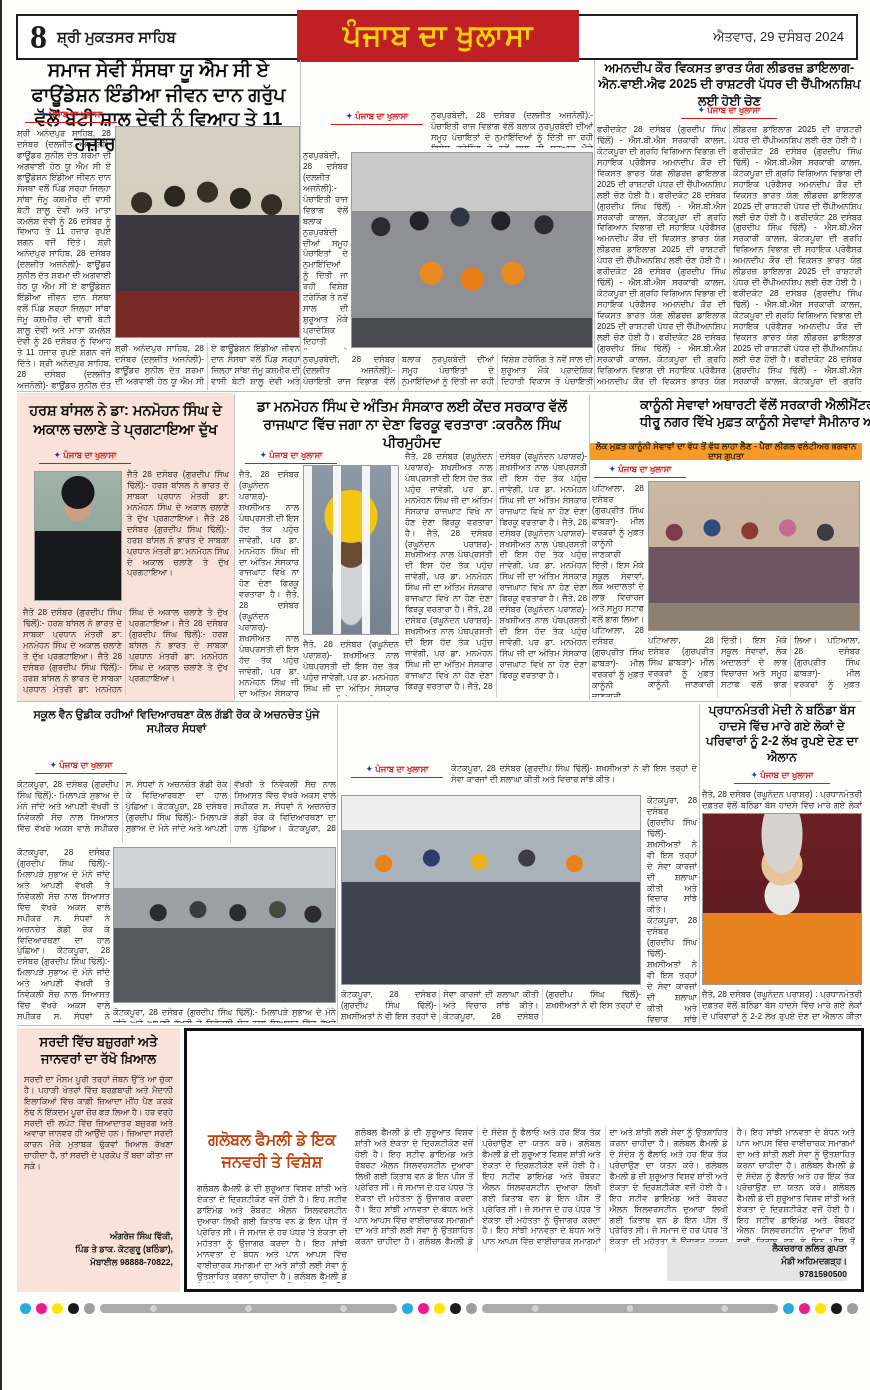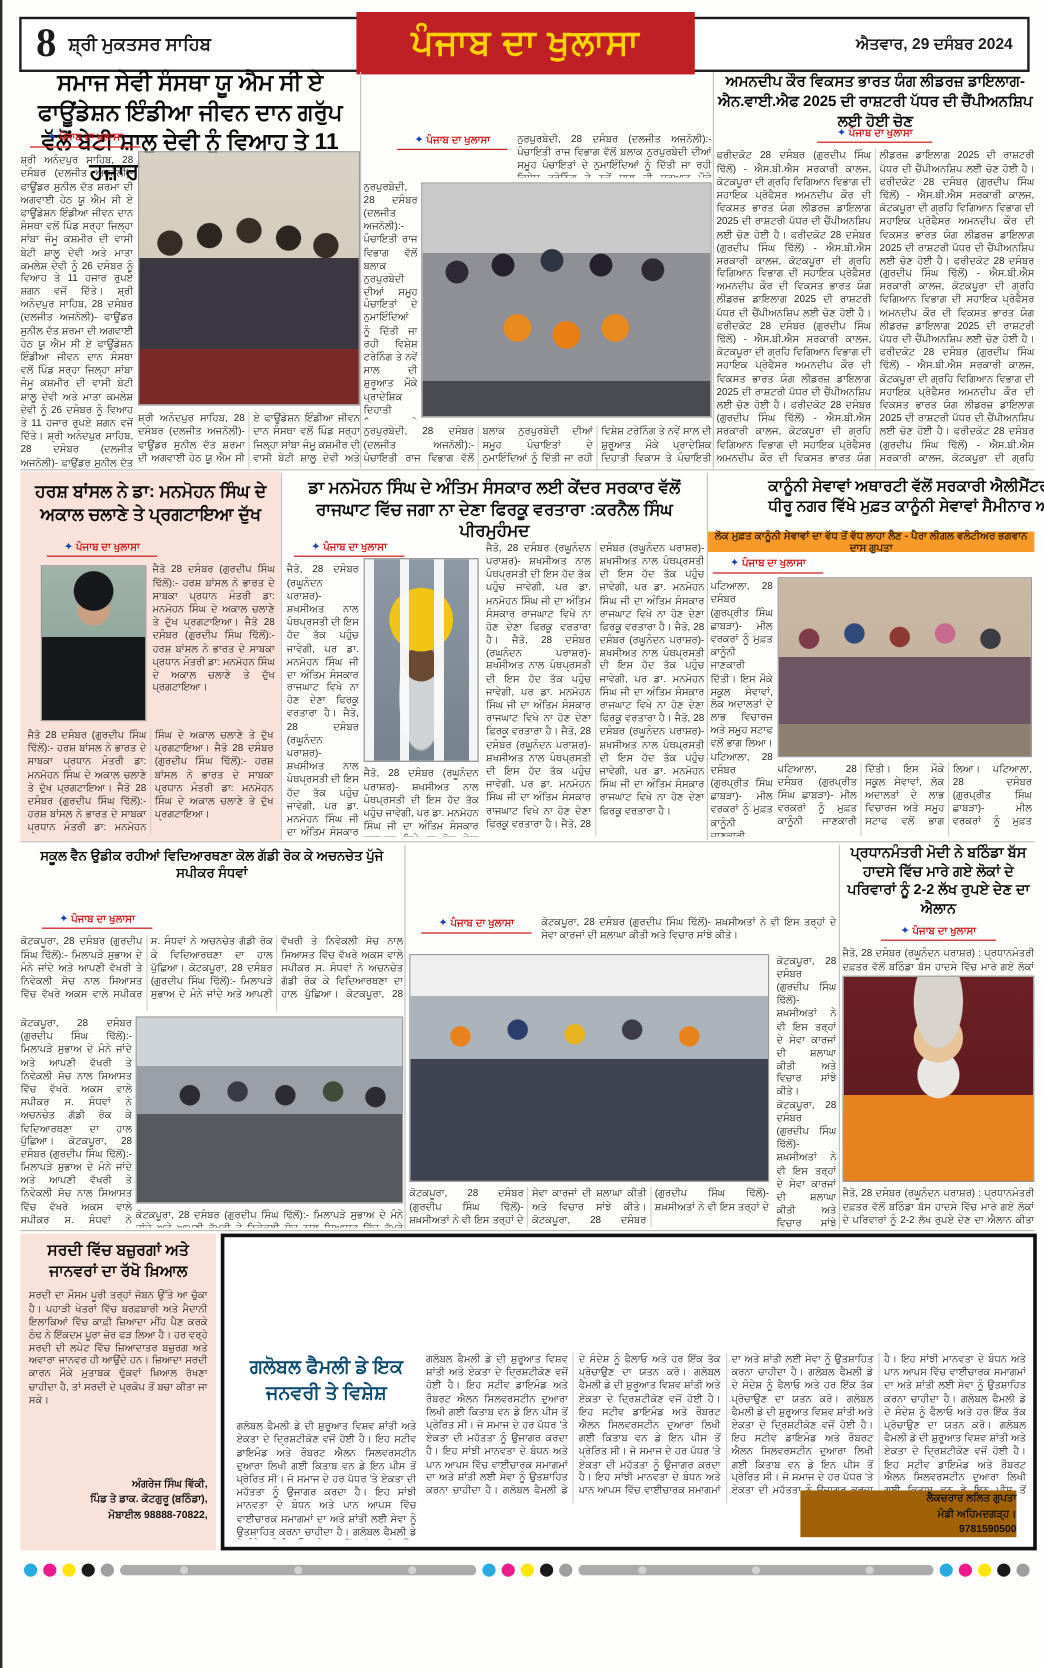--- a/index.html
+++ b/index.html
@@ -7,21 +7,21 @@
   .page{position:relative;width:870px;height:1390px;background:#fdfdfc;margin:0 auto;
         font-family:"Liberation Sans","DejaVu Sans",sans-serif;color:#1c1c1c;overflow:hidden;
         border-left:2px solid #2a2a2a;}
   .abs{position:absolute;}
   
   .hdr-box{border:2px solid #1e1e1e;background:#fff;display:flex;align-items:center;}
   .pageno{font-size:34px;font-weight:bold;font-family:"Liberation Serif","DejaVu Serif",serif;line-height:1;}
   .edition{font-size:15px;font-weight:bold;margin-left:10px;}
   .masthead{background:#bf2026;color:#ffd200;font-weight:bold;font-size:29px;display:flex;
             align-items:center;justify-content:center;letter-spacing:1px;}
-  .hdr-date{font-size:13px;font-weight:bold;}
+  .hdr-date{font-size:13px;font-weight:normal;}
   
   .hl{margin:0;text-align:center;font-weight:bold;color:#0c0c0c;line-height:1.3;}
   .kicker{font-size:8.5px;font-weight:bold;color:#d01818;text-align:center;
           border-bottom:1.5px solid #d01818;padding-bottom:2px;line-height:1.1;}
   .kicker .plus{color:#1b3faa;font-size:9px;}
   .body-txt{font-size:8.3px;line-height:1.32;text-align:justify;color:#222;overflow:hidden;
             word-break:break-word;}
   .cols2{column-count:2;column-gap:7px;column-rule:1px solid #cfcfcf;}
   .cols3{column-count:3;column-gap:7px;column-rule:1px solid #cfcfcf;}
   .cols4{column-count:4;column-gap:9px;column-rule:1px solid #cfcfcf;}
@@ -29,21 +29,21 @@
   .strap{background:#f79a28;color:#3a2300;font-weight:bold;font-size:8.6px;display:flex;
          align-items:center;justify-content:center;text-align:center;line-height:1.1;padding:1px 3px;}
   .pinkbox{background:#f8e2d9;}
   .sig{font-size:8.6px;font-weight:bold;text-align:right;line-height:1.5;color:#111;}
   .vline{background:#c4c4c4;width:1px;}
   .hline{background:#bdbdbd;height:1px;}
   
   .gfd-box{border:3px solid #111;background:#fff;}
   .gfd-banner{background:#5d7081;color:#fff;font-weight:bold;font-size:29px;text-align:center;
               display:flex;align-items:center;justify-content:center;line-height:1.35;padding:4px 20px;}
-  .gfd-sub{font-weight:bold;font-size:16px;text-align:center;line-height:1.35;color:#0c4a6e;}
+  .gfd-sub{font-weight:bold;font-size:16px;text-align:center;line-height:1.35;color:#c2410c;}
   
   .reg-row{display:flex;align-items:center;gap:5px;}
   .reg-group{display:flex;gap:5px;align-items:center;flex:0 0 auto;}
   .reg-dot{width:11px;height:11px;border-radius:50%;display:inline-block;}
   .reg-bar{flex:1 1 auto;height:9px;border-radius:5px;background-image:
       radial-gradient(circle at 18% 50%, #d2d2d2 3px, transparent 3.6px),
       radial-gradient(circle at 50% 50%, #d2d2d2 3px, transparent 3.6px),
       radial-gradient(circle at 82% 50%, #d2d2d2 3px, transparent 3.6px),
       linear-gradient(#ababab,#ababab);}
   
@@ -236,21 +236,21 @@
       <div>ਅੰਗਰੇਜ ਸਿੰਘ ਵਿੱਕੀ,</div>
       <div>ਪਿੰਡ ਤੇ ਡਾਕ. ਕੋਟਗੁਰੂ (ਬਠਿੰਡਾ),</div>
       <div>ਮੋਬਾਈਲ 98888-70822,</div>
     </div>
   </section>
 
   <section class="abs gfd-box" style="left:182px;top:1028px;width:680px;height:264px;">
     <div class="gfd-sub abs" style="left:10px;top:98px;width:150px;">ਗਲੋਬਲ ਫੈਮਲੀ ਡੇ ਇਕ ਜਨਵਰੀ ਤੇ ਵਿਸ਼ੇਸ਼</div>
     <div class="body-txt abs" style="left:10px;top:152px;width:150px;height:100px;">ਗਲੋਬਲ ਫੈਮਲੀ ਡੇ ਦੀ ਸ਼ੁਰੂਆਤ ਵਿਸ਼ਵ ਸ਼ਾਂਤੀ ਅਤੇ ਏਕਤਾ ਦੇ ਦ੍ਰਿਸ਼ਟੀਕੋਣ ਵਜੋਂ ਹੋਈ ਹੈ। ਇਹ ਸਟੀਵ ਡਾਇਮੰਡ ਅਤੇ ਰੌਬਰਟ ਐਲਨ ਸਿਲਵਰਸਟੀਨ ਦੁਆਰਾ ਲਿਖੀ ਗਈ ਕਿਤਾਬ ਵਨ ਡੇ ਇਨ ਪੀਸ ਤੋਂ ਪ੍ਰੇਰਿਤ ਸੀ। ਜੋ ਸਮਾਜ ਦੇ ਹਰ ਪੱਧਰ 'ਤੇ ਏਕਤਾ ਦੀ ਮਹੱਤਤਾ ਨੂੰ ਉਜਾਗਰ ਕਰਦਾ ਹੈ। ਇਹ ਸਾਂਝੀ ਮਾਨਵਤਾ ਦੇ ਬੰਧਨ ਅਤੇ ਪਾਨ ਆਪਸ ਵਿੱਚ ਵਾਈਚਾਰਕ ਸਮਾਗਮਾਂ ਦਾ ਅਤੇ ਸ਼ਾਂਤੀ ਲਈ ਸੇਵਾ ਨੂੰ ਉਤਸ਼ਾਹਿਤ ਕਰਨਾ ਚਾਹੀਦਾ ਹੈ। ਗਲੋਬਲ ਫੈਮਲੀ ਡੇ ਦੇ ਸੰਦੇਸ਼ ਨੂੰ ਫੈਲਾਓ ਅਤੇ ਹਰ ਇੱਕ ਤੱਕ ਪ੍ਰੋਚਾਉਣ ਦਾ ਯਤਨ ਕਰੋ।</div>
     <div class="body-txt cols4 abs" style="left:168px;top:96px;width:500px;height:126px;">ਗਲੋਬਲ ਫੈਮਲੀ ਡੇ ਦੀ ਸ਼ੁਰੂਆਤ ਵਿਸ਼ਵ ਸ਼ਾਂਤੀ ਅਤੇ ਏਕਤਾ ਦੇ ਦ੍ਰਿਸ਼ਟੀਕੋਣ ਵਜੋਂ ਹੋਈ ਹੈ। ਇਹ ਸਟੀਵ ਡਾਇਮੰਡ ਅਤੇ ਰੌਬਰਟ ਐਲਨ ਸਿਲਵਰਸਟੀਨ ਦੁਆਰਾ ਲਿਖੀ ਗਈ ਕਿਤਾਬ ਵਨ ਡੇ ਇਨ ਪੀਸ ਤੋਂ ਪ੍ਰੇਰਿਤ ਸੀ। ਜੋ ਸਮਾਜ ਦੇ ਹਰ ਪੱਧਰ 'ਤੇ ਏਕਤਾ ਦੀ ਮਹੱਤਤਾ ਨੂੰ ਉਜਾਗਰ ਕਰਦਾ ਹੈ। ਇਹ ਸਾਂਝੀ ਮਾਨਵਤਾ ਦੇ ਬੰਧਨ ਅਤੇ ਪਾਨ ਆਪਸ ਵਿੱਚ ਵਾਈਚਾਰਕ ਸਮਾਗਮਾਂ ਦਾ ਅਤੇ ਸ਼ਾਂਤੀ ਲਈ ਸੇਵਾ ਨੂੰ ਉਤਸ਼ਾਹਿਤ ਕਰਨਾ ਚਾਹੀਦਾ ਹੈ। ਗਲੋਬਲ ਫੈਮਲੀ ਡੇ ਦੇ ਸੰਦੇਸ਼ ਨੂੰ ਫੈਲਾਓ ਅਤੇ ਹਰ ਇੱਕ ਤੱਕ ਪ੍ਰੋਚਾਉਣ ਦਾ ਯਤਨ ਕਰੋ। ਗਲੋਬਲ ਫੈਮਲੀ ਡੇ ਦੀ ਸ਼ੁਰੂਆਤ ਵਿਸ਼ਵ ਸ਼ਾਂਤੀ ਅਤੇ ਏਕਤਾ ਦੇ ਦ੍ਰਿਸ਼ਟੀਕੋਣ ਵਜੋਂ ਹੋਈ ਹੈ। ਇਹ ਸਟੀਵ ਡਾਇਮੰਡ ਅਤੇ ਰੌਬਰਟ ਐਲਨ ਸਿਲਵਰਸਟੀਨ ਦੁਆਰਾ ਲਿਖੀ ਗਈ ਕਿਤਾਬ ਵਨ ਡੇ ਇਨ ਪੀਸ ਤੋਂ ਪ੍ਰੇਰਿਤ ਸੀ। ਜੋ ਸਮਾਜ ਦੇ ਹਰ ਪੱਧਰ 'ਤੇ ਏਕਤਾ ਦੀ ਮਹੱਤਤਾ ਨੂੰ ਉਜਾਗਰ ਕਰਦਾ ਹੈ। ਇਹ ਸਾਂਝੀ ਮਾਨਵਤਾ ਦੇ ਬੰਧਨ ਅਤੇ ਪਾਨ ਆਪਸ ਵਿੱਚ ਵਾਈਚਾਰਕ ਸਮਾਗਮਾਂ ਦਾ ਅਤੇ ਸ਼ਾਂਤੀ ਲਈ ਸੇਵਾ ਨੂੰ ਉਤਸ਼ਾਹਿਤ ਕਰਨਾ ਚਾਹੀਦਾ ਹੈ। ਗਲੋਬਲ ਫੈਮਲੀ ਡੇ ਦੇ ਸੰਦੇਸ਼ ਨੂੰ ਫੈਲਾਓ ਅਤੇ ਹਰ ਇੱਕ ਤੱਕ ਪ੍ਰੋਚਾਉਣ ਦਾ ਯਤਨ ਕਰੋ। ਗਲੋਬਲ ਫੈਮਲੀ ਡੇ ਦੀ ਸ਼ੁਰੂਆਤ ਵਿਸ਼ਵ ਸ਼ਾਂਤੀ ਅਤੇ ਏਕਤਾ ਦੇ ਦ੍ਰਿਸ਼ਟੀਕੋਣ ਵਜੋਂ ਹੋਈ ਹੈ। ਇਹ ਸਟੀਵ ਡਾਇਮੰਡ ਅਤੇ ਰੌਬਰਟ ਐਲਨ ਸਿਲਵਰਸਟੀਨ ਦੁਆਰਾ ਲਿਖੀ ਗਈ ਕਿਤਾਬ ਵਨ ਡੇ ਇਨ ਪੀਸ ਤੋਂ ਪ੍ਰੇਰਿਤ ਸੀ। ਜੋ ਸਮਾਜ ਦੇ ਹਰ ਪੱਧਰ 'ਤੇ ਏਕਤਾ ਦੀ ਮਹੱਤਤਾ ਨੂੰ ਉਜਾਗਰ ਕਰਦਾ ਹੈ। ਇਹ ਸਾਂਝੀ ਮਾਨਵਤਾ ਦੇ ਬੰਧਨ ਅਤੇ ਪਾਨ ਆਪਸ ਵਿੱਚ ਵਾਈਚਾਰਕ ਸਮਾਗਮਾਂ ਦਾ ਅਤੇ ਸ਼ਾਂਤੀ ਲਈ ਸੇਵਾ ਨੂੰ ਉਤਸ਼ਾਹਿਤ ਕਰਨਾ ਚਾਹੀਦਾ ਹੈ। ਗਲੋਬਲ ਫੈਮਲੀ ਡੇ ਦੇ ਸੰਦੇਸ਼ ਨੂੰ ਫੈਲਾਓ ਅਤੇ ਹਰ ਇੱਕ ਤੱਕ ਪ੍ਰੋਚਾਉਣ ਦਾ ਯਤਨ ਕਰੋ। ਗਲੋਬਲ ਫੈਮਲੀ ਡੇ ਦੀ ਸ਼ੁਰੂਆਤ ਵਿਸ਼ਵ ਸ਼ਾਂਤੀ ਅਤੇ ਏਕਤਾ ਦੇ ਦ੍ਰਿਸ਼ਟੀਕੋਣ ਵਜੋਂ ਹੋਈ ਹੈ। ਇਹ ਸਟੀਵ ਡਾਇਮੰਡ ਅਤੇ ਰੌਬਰਟ ਐਲਨ ਸਿਲਵਰਸਟੀਨ ਦੁਆਰਾ ਲਿਖੀ ਗਈ ਕਿਤਾਬ ਵਨ ਡੇ ਇਨ ਪੀਸ ਤੋਂ ਪ੍ਰੇਰਿਤ ਸੀ। ਜੋ ਸਮਾਜ ਦੇ ਹਰ ਪੱਧਰ 'ਤੇ ਏਕਤਾ ਦੀ ਮਹੱਤਤਾ ਨੂੰ ਉਜਾਗਰ ਕਰਦਾ ਹੈ। ਇਹ ਸਾਂਝੀ ਮਾਨਵਤਾ ਦੇ ਬੰਧਨ ਅਤੇ ਪਾਨ ਆਪਸ ਵਿੱਚ ਵਾਈਚਾਰਕ ਸਮਾਗਮਾਂ ਦਾ ਅਤੇ ਸ਼ਾਂਤੀ ਲਈ ਸੇਵਾ ਨੂੰ ਉਤਸ਼ਾਹਿਤ ਕਰਨਾ ਚਾਹੀਦਾ ਹੈ। ਗਲੋਬਲ ਫੈਮਲੀ ਡੇ ਦੇ ਸੰਦੇਸ਼ ਨੂੰ ਫੈਲਾਓ ਅਤੇ ਹਰ ਇੱਕ ਤੱਕ ਪ੍ਰੋਚਾਉਣ ਦਾ ਯਤਨ ਕਰੋ।</div>
-    <div class="sig abs" style="right:14px;bottom:8px;width:180px;background:#a16207;">
+    <div class="sig abs" style="right:14px;bottom:8px;width:180px;background:#e5e5e5;">
       <div>ਲੈਕਚਰਾਰ ਲਲਿਤ ਗੁਪਤਾ</div>
       <div>ਮੰਡੀ ਅਹਿਮਦਗੜ੍ਹ।</div>
       <div>9781590500</div>
     </div>
   </section>
 
   <div class="abs reg-row" style="left:18px;top:1302px;width:838px;height:12px;">
     <span class="reg-group">
         <span class="reg-dot" style="background: rgb(41, 171, 226);"></span>
         <span class="reg-dot" style="background: rgb(236, 28, 141);"></span>

